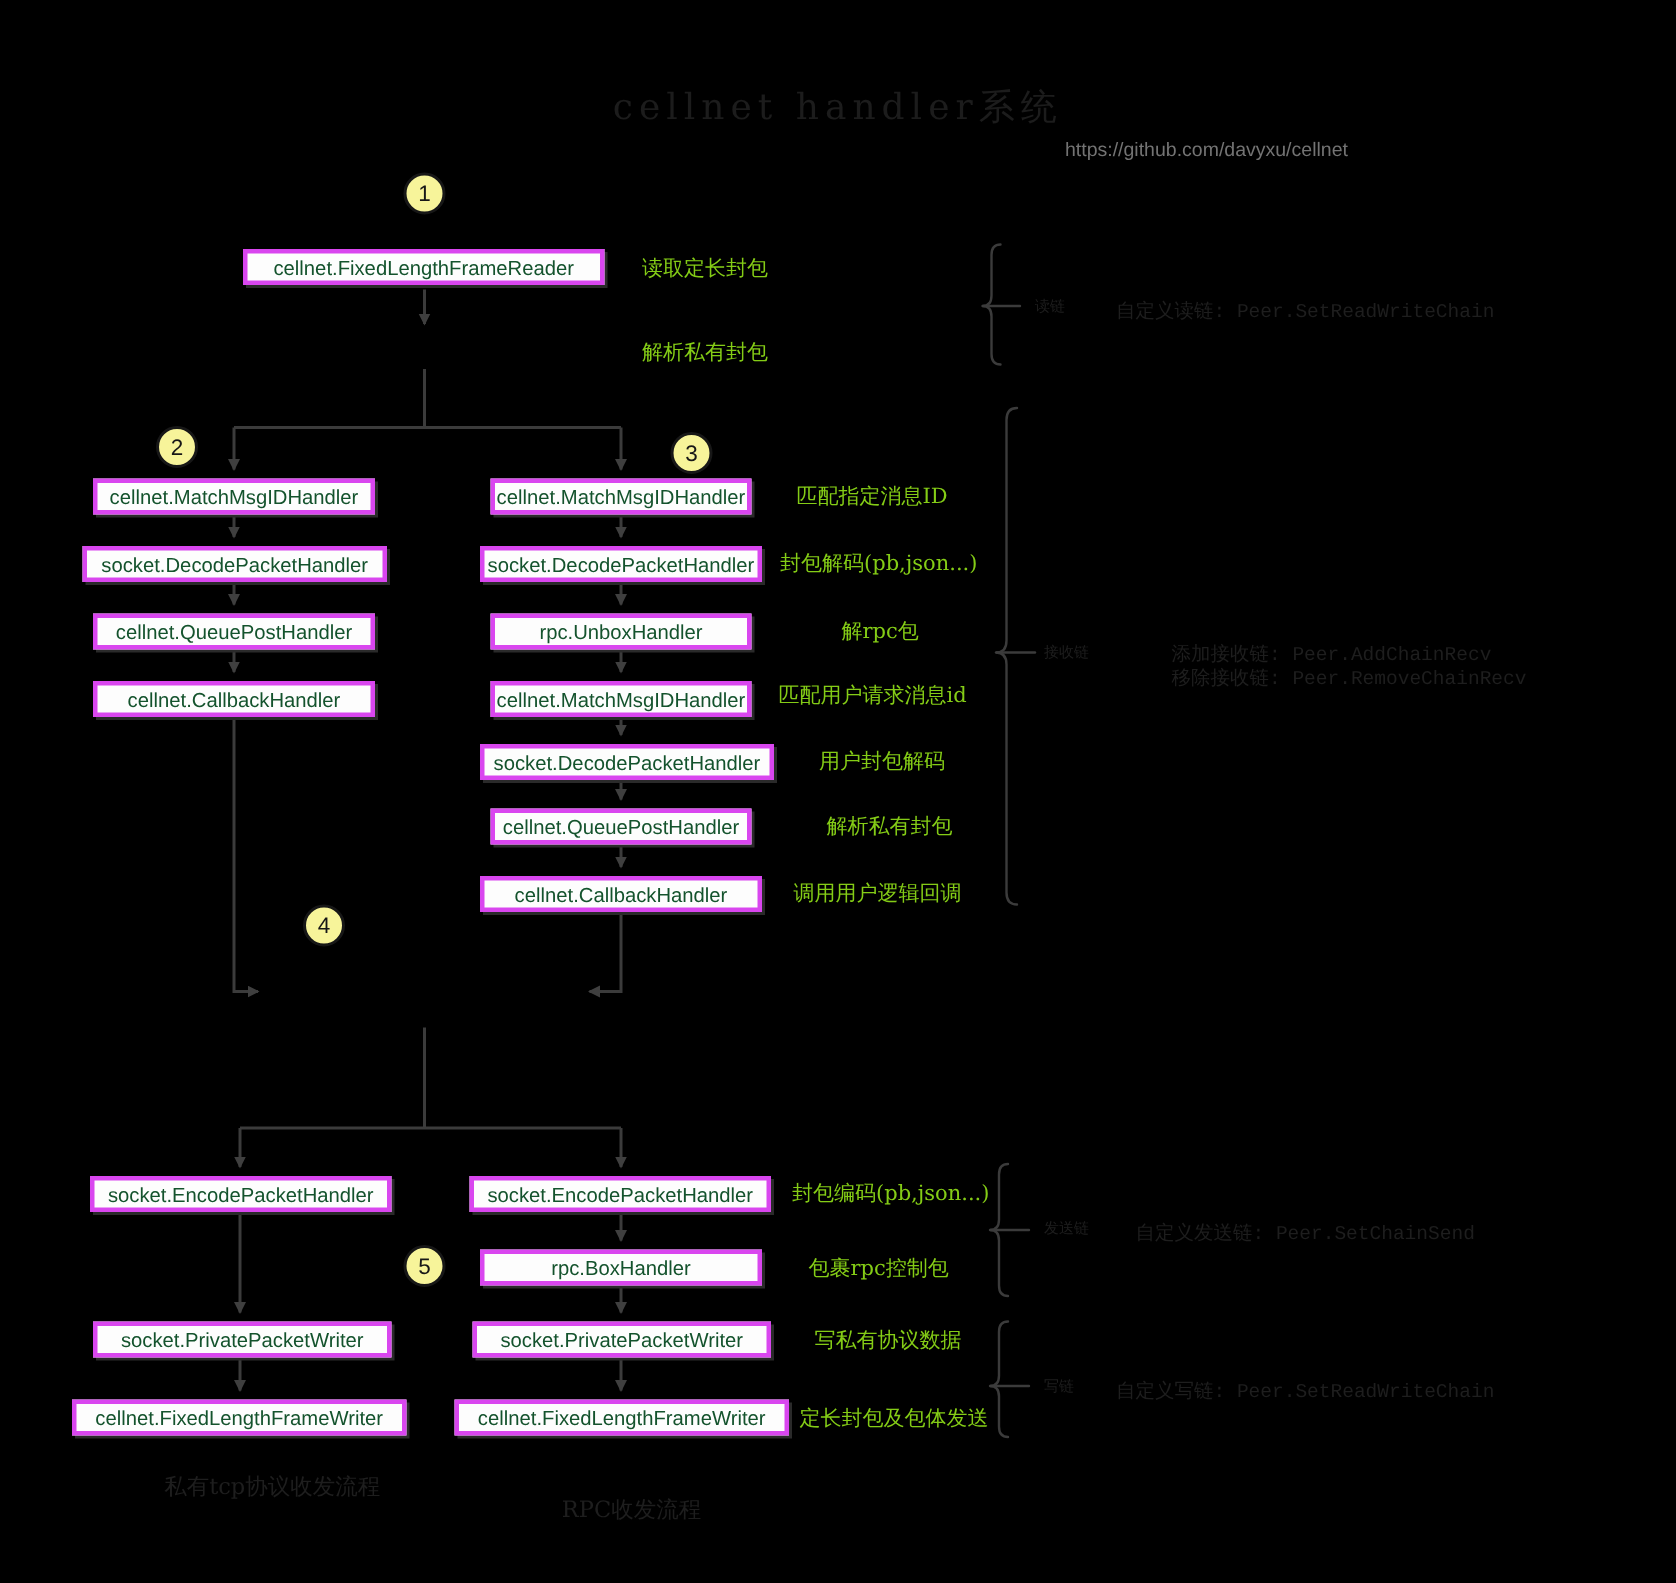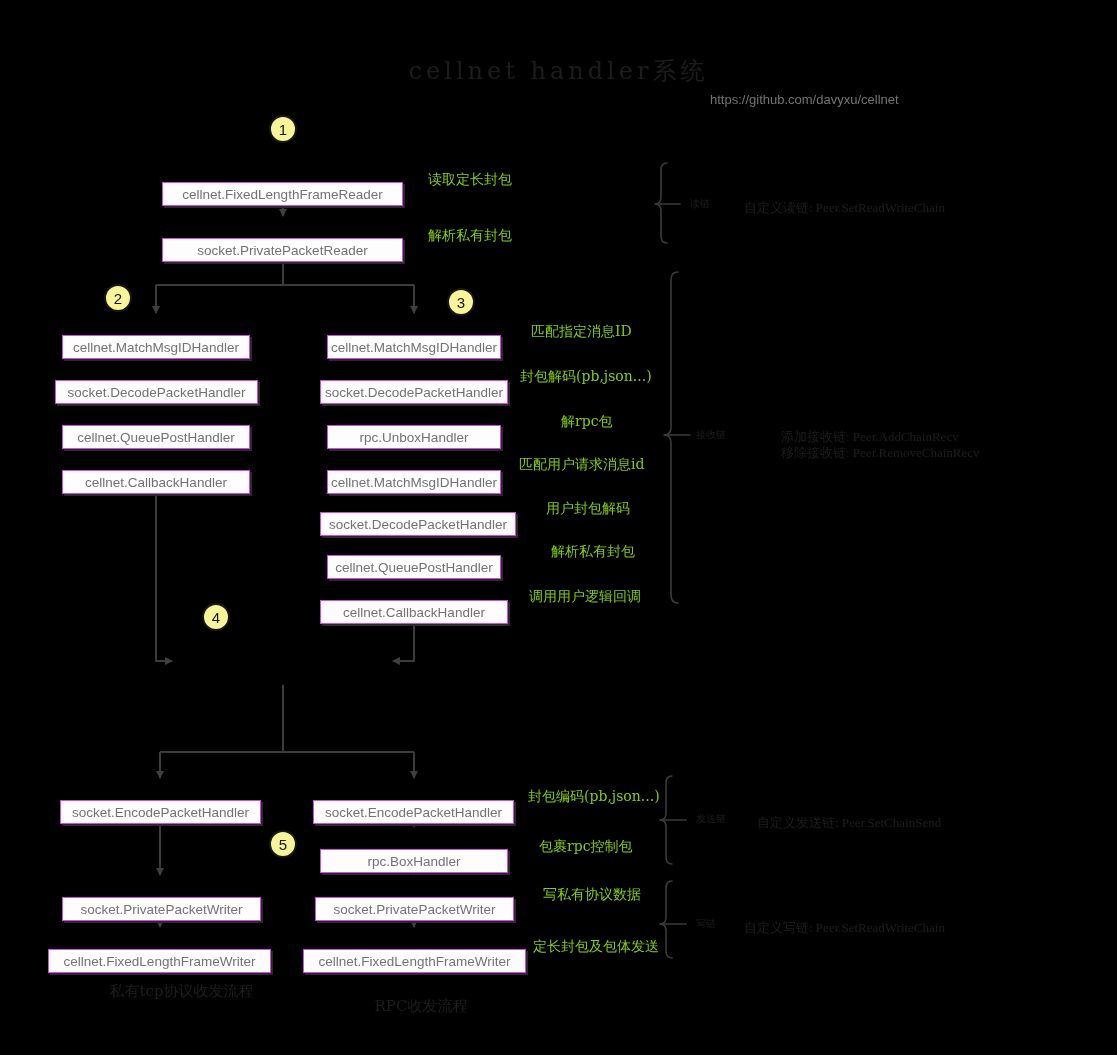--- a/index.html
+++ b/index.html
@@ -15,46 +15,45 @@
     position:absolute;left:0;top:55px;width:1117px;text-align:center;
     font-family:"DejaVu Serif","Liberation Serif",serif;
     font-size:24px;letter-spacing:4px;color:#1c1c1c;white-space:nowrap;
   }
   .url{
     position:absolute;left:710px;top:92px;
     font-size:13px;color:#737373;white-space:nowrap;
   }
 
   .node{
-    position:absolute;background:#fdfdfd;border:1px solid #d946ef;
+    position:absolute;background:#fdfdfd;border:3px solid #d946ef;
     box-shadow:2px 2px 0 #2a2a2a;
     display:flex;align-items:center;justify-content:center;
-    color:#737373;font-size:13.5px;white-space:nowrap;box-sizing:border-box;
+    color:#14532d;font-size:13.5px;white-space:nowrap;box-sizing:border-box;
     height:24px;
-    margin-top:16px;
   }
   .node.big{height:46px;font-size:14px;font-family:"DejaVu Sans","Liberation Sans",sans-serif;}
 
   .badge{
     position:absolute;width:28px;height:28px;border-radius:50%;
     background:#f7f49a;border:2px solid #171717;
     display:flex;align-items:center;justify-content:center;
     color:#171717;font-size:15px;box-sizing:border-box;
   }
 
   .anno{
     position:absolute;font-family:"DejaVu Serif","Liberation Serif",serif;
     font-size:14px;color:#84cc16;white-space:nowrap;line-height:1.45;
   }
   .chainlbl{
     position:absolute;font-family:"DejaVu Serif","Liberation Serif",serif;
     font-size:10px;color:#1e1e1e;white-space:nowrap;
   }
   .chaincode{
-    position:absolute;font-family:Liberation Serif, serif;
+    position:absolute;font-family:Liberation Mono, monospace;
     font-size:13px;color:#1e1e1e;white-space:nowrap;line-height:1.5;
   }
   .footlbl{
     position:absolute;font-family:"DejaVu Serif","Liberation Serif",serif;
     font-size:15px;color:#1e1e1e;text-align:center;line-height:1.5;
   }
 </style>
 </head>
 <body>
 
@@ -118,21 +117,20 @@
   <div class="title">cellnet handler系统</div>
   <div class="url">https://github.com/davyxu/cellnet</div>
 
   <div class="badge" style="left:269px;top:115px">1</div>
   <div class="badge" style="left:104px;top:284px">2</div>
   <div class="badge" style="left:447px;top:288px">3</div>
   <div class="badge" style="left:202px;top:603px">4</div>
   <div class="badge" style="left:269px;top:830px">5</div>
 
   <div class="node" style="left:162px;top:166px;width:241px">cellnet.FixedLengthFrameReader</div>
-  <div class="node" style="left:162px;top:222px;width:241px">socket.PrivatePacketReader</div>
   <div class="anno" style="left:428px;top:169px">读取定长封包</div>
   <div class="anno" style="left:428px;top:225px">解析私有封包</div>
   <div class="chainlbl" style="left:690px;top:197px">读链</div>
   <div class="chaincode" style="left:744px;top:198px">自定义读链: Peer.SetReadWriteChain</div>
 
   <div class="node" style="left:62px;top:319px;width:188px">cellnet.MatchMsgIDHandler</div>
   <div class="node" style="left:55px;top:364px;width:203px">socket.DecodePacketHandler</div>
   <div class="node" style="left:62px;top:409px;width:188px">cellnet.QueuePostHandler</div>
   <div class="node" style="left:62px;top:454px;width:188px">cellnet.CallbackHandler</div>
 

